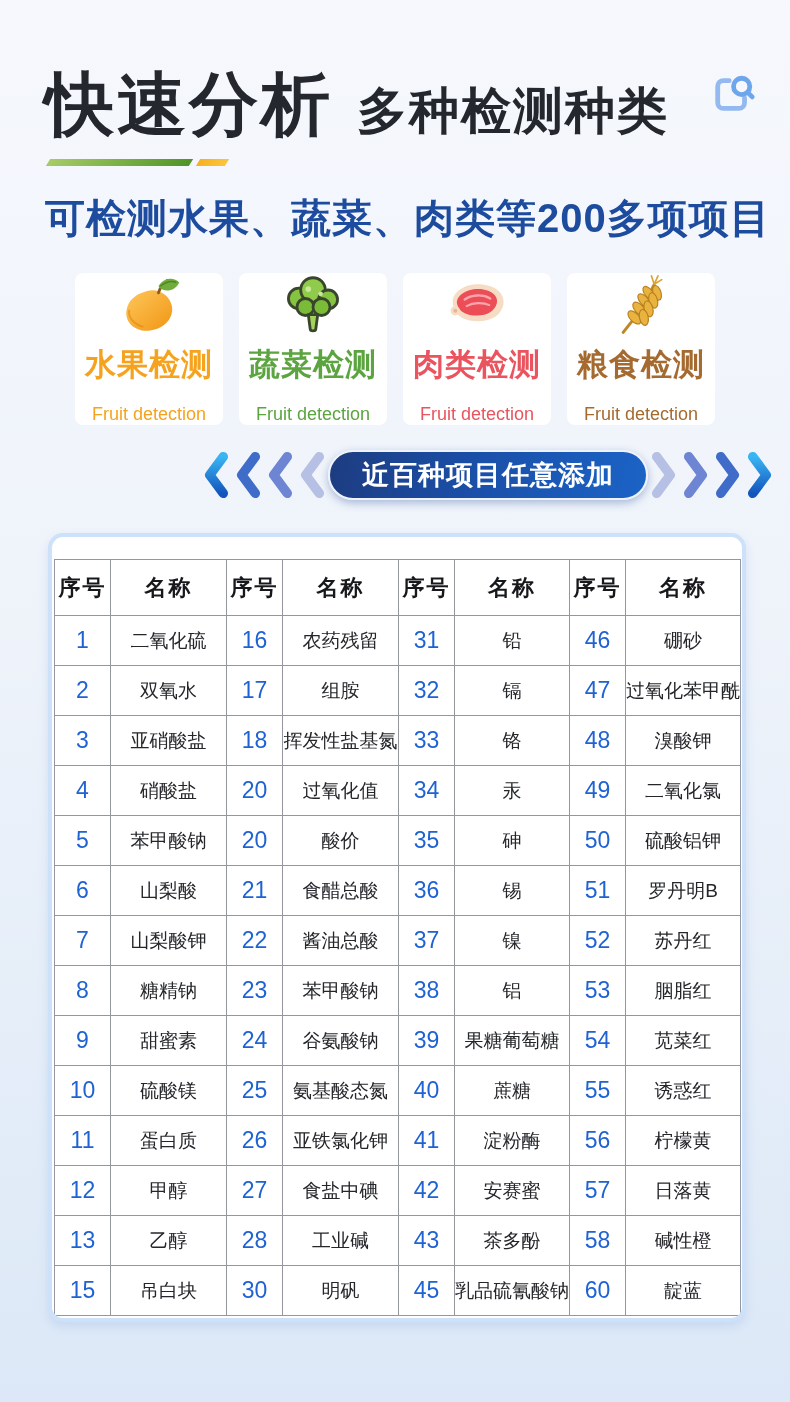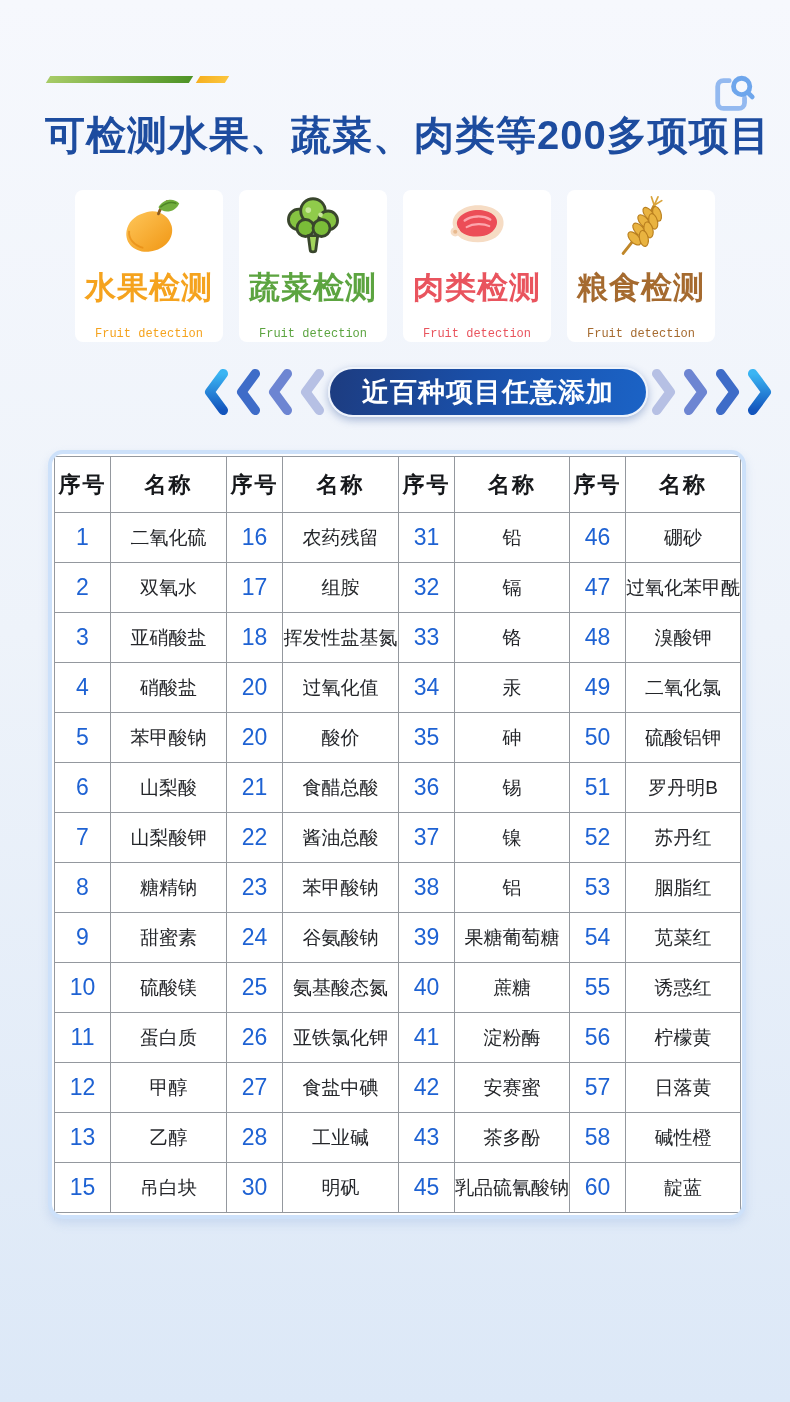--- a/index.html
+++ b/index.html
@@ -21,35 +21,35 @@
   .u-green{width:143px;height:7px;background:linear-gradient(90deg,#a7cb67,#4f9426);transform:skewX(-32deg);}
   .u-orange{width:29px;height:7px;margin-left:7px;background:linear-gradient(90deg,#f6b020,#fbc53e);transform:skewX(-32deg);}
 
   .tagline{margin-top:25px;font-size:40px;font-weight:bold;color:#1d4c9f;letter-spacing:1px;}
 
   .cards{display:flex;gap:16px;margin:27px 0 0 30px;}
   .card{width:148px;height:152px;background:#ffffff;border-radius:8px;
         display:flex;flex-direction:column;align-items:center;justify-content:center;}
   .card-icon{height:72px;display:flex;align-items:center;justify-content:center;}
   .card-title{font-family:"DejaVu Serif",serif;font-weight:700;font-size:31px;letter-spacing:1px;margin-top:3px;}
-  .card-sub{font-family:Liberation Mono, monospace;font-size:12px;margin-top:18px;}
+  .card-sub{font-family:Liberation Sans, sans-serif;font-size:18px;margin-top:18px;}
 
   .banner-row{display:flex;align-items:center;justify-content:flex-end;
               margin:25px 0 0 15px;width:715px;}
   .chevrons{display:flex;gap:1px;}
   .chev{display:block;line-height:0;}
   .pill{height:46px;padding:0 32px;border-radius:999px;border:2px solid #eef3fb;
         background:linear-gradient(100deg,#1d3c80 0%,#1a4fa8 45%,#1b63c6 100%);
         color:#ffffff;font-size:27px;font-weight:bold;letter-spacing:1px;
         display:flex;align-items:center;box-shadow:0 3px 8px rgba(30,70,150,.35);cursor:pointer;}
 
   .table-wrap{margin:33px 0 0 3px;width:686px;background:#ffffff;padding:2px;
               border:4px solid #cde1fa;border-radius:15px;overflow:hidden;
               box-shadow:0 5px 10px rgba(150,180,225,.30);}
-  table{border-collapse:collapse;width:100%;table-layout:fixed;}
+  table{border-collapse:collapse;width:100%;table-layout:fixed;margin-top:20px;}
   th,td{border:1px solid #94989e;text-align:center;padding:0;overflow:hidden;}
   th{height:55px;font-size:22px;font-weight:bold;color:#16181b;letter-spacing:2px;}
   td{height:49px;font-size:19px;color:#24262a;letter-spacing:0;}
   td.num{font-size:23px;color:#1e62d3;}
 </style>
 </head>
 <body>
 
 <svg width="0" height="0" style="position:absolute" aria-hidden="true">
   <defs>
@@ -64,20 +64,24 @@
   <div class="corner-icon">
     <svg viewBox="0 0 48 48" width="46" height="46">
       <path d="M19 9 H13 a6 6 0 0 0 -6 6 v17 a6 6 0 0 0 6 6 h16 a6 6 0 0 0 6 -6 v-5" fill="none" stroke="#93b9f0" stroke-width="5" stroke-linecap="round"></path>
       <circle cx="32" cy="15" r="8.5" fill="#f6f8fd" stroke="#6ea6ec" stroke-width="5"></circle>
       <path d="M38.5 21.5 L43 26" stroke="#6ea6ec" stroke-width="5" stroke-linecap="round"></path>
     </svg>
   </div>
 
   <div class="content">
 
+    <div class="title-row">
+      <span class="title-main">快速分析</span>
+      <span class="title-sub">多种检测种类</span>
+    </div>
 
     <div class="underline">
       <span class="u-green"></span>
       <span class="u-orange"></span>
     </div>
 
     <div class="tagline">可检测水果、蔬菜、肉类等200多项项目</div>
 
     <div class="cards">
         <div class="card">

